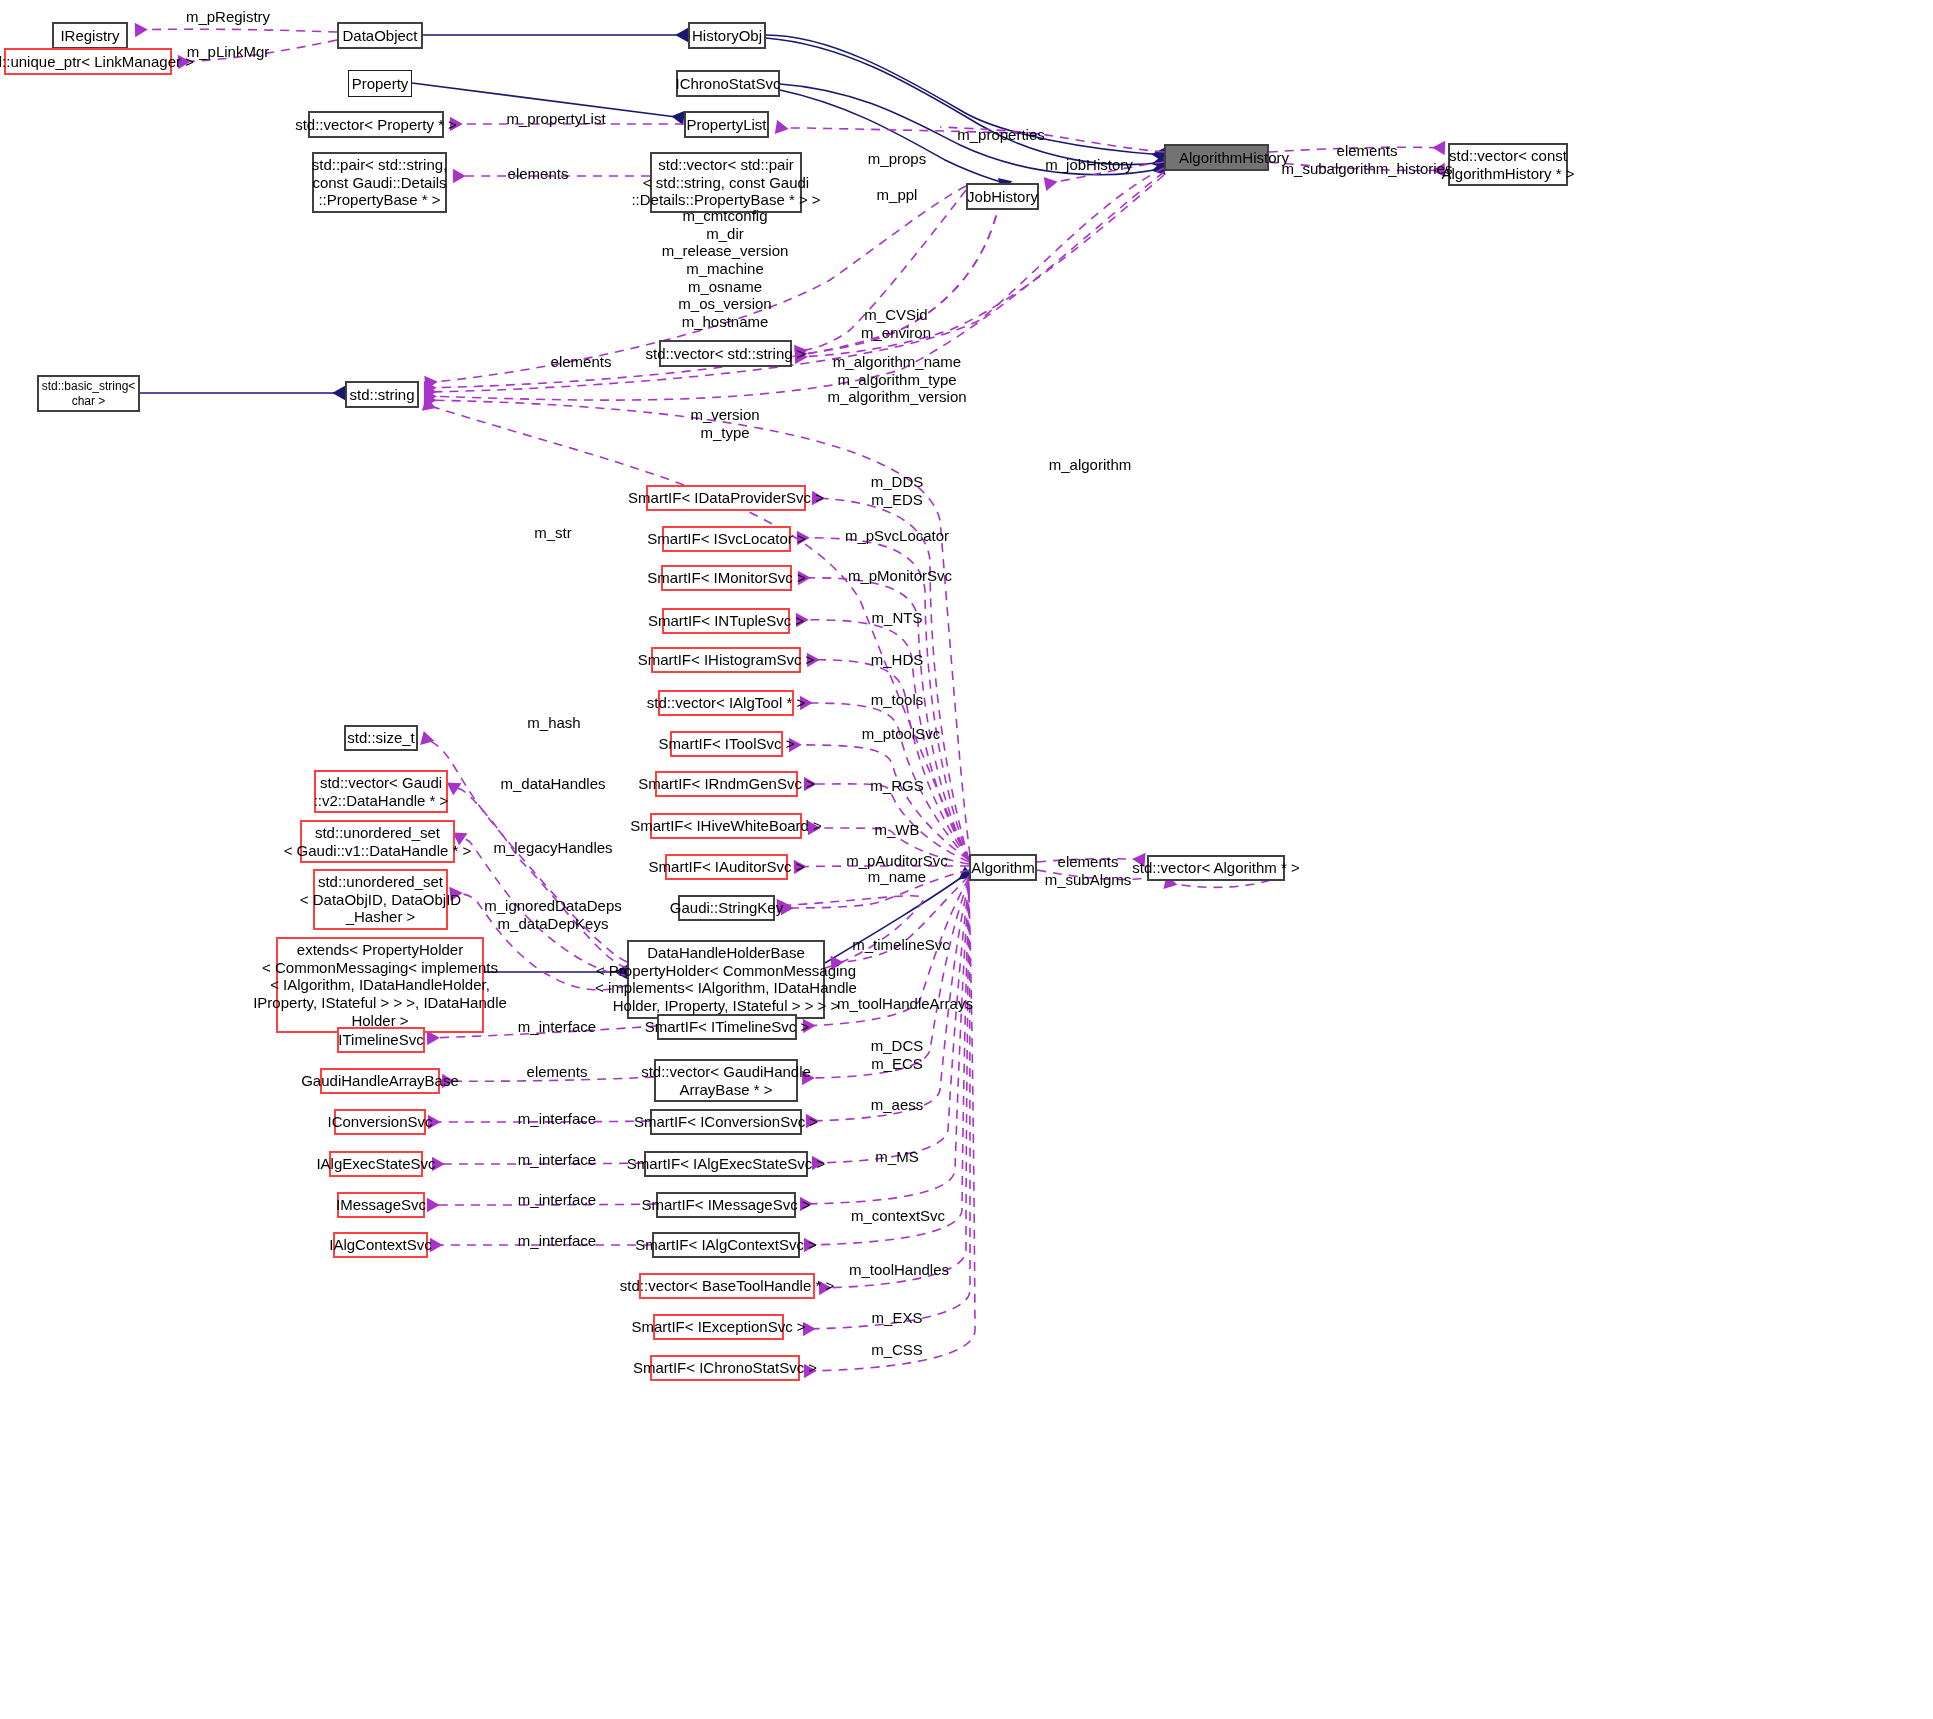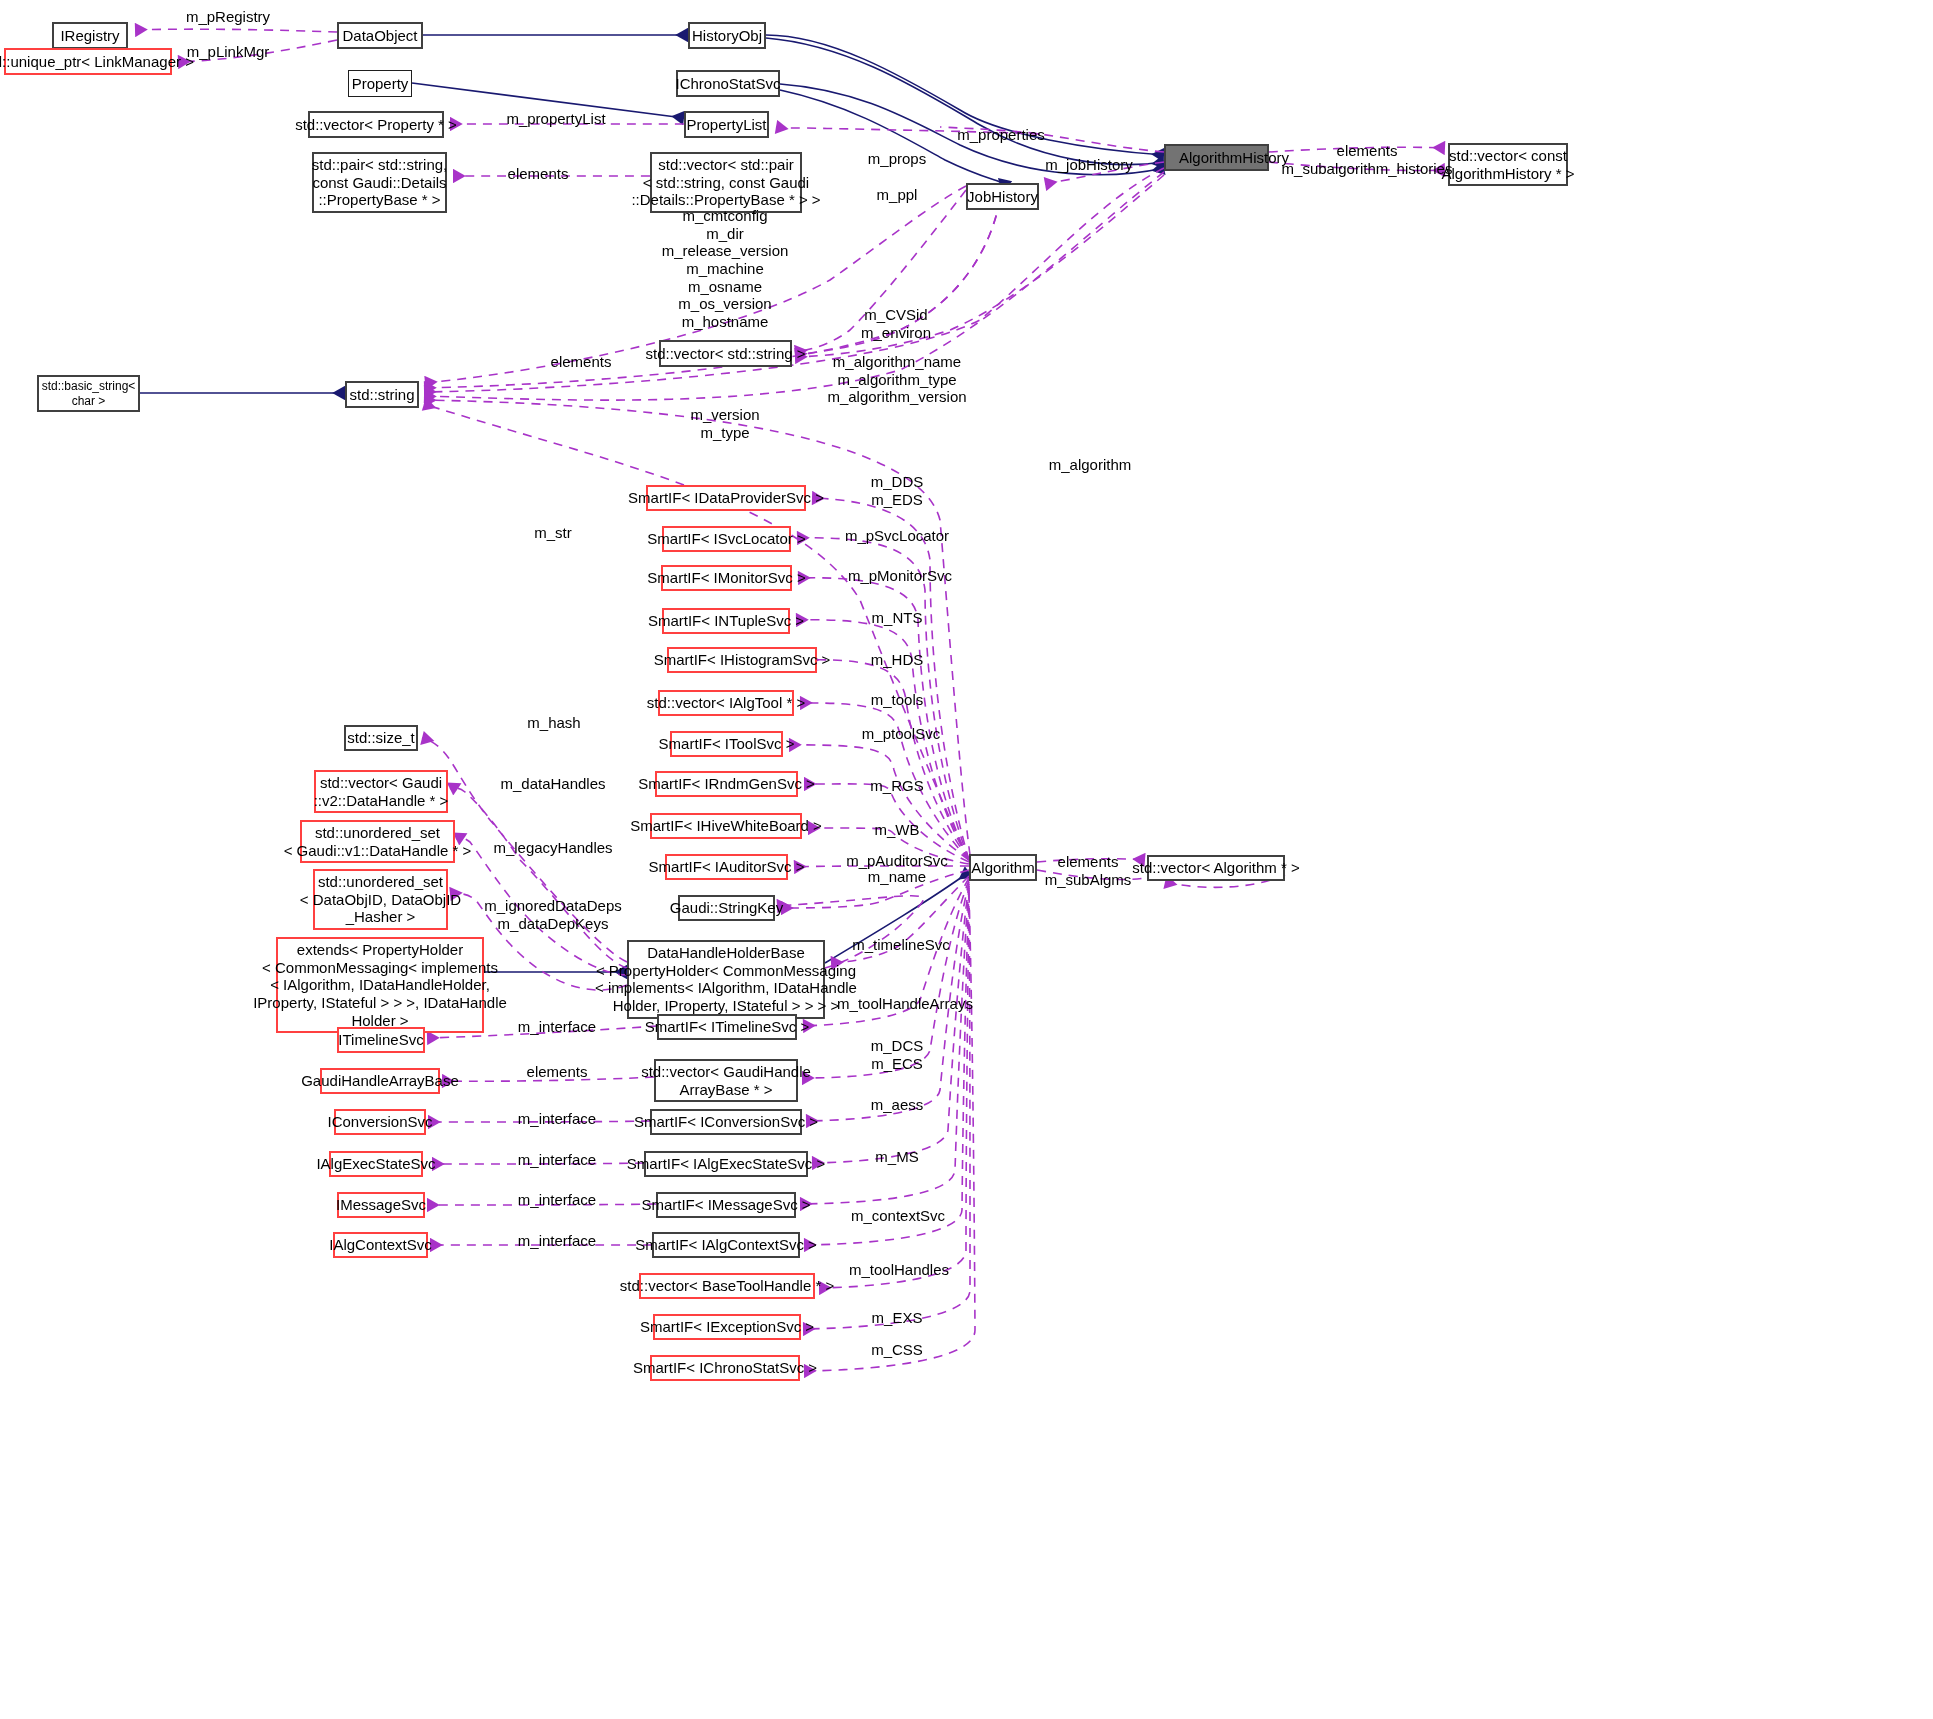--- a/index.html
+++ b/index.html
@@ -128,21 +128,21 @@
       <div class="node thick" style="left: 1448px; top: 143px; width: 120px; min-height: 37px;">std::vector&lt; const
 AlgorithmHistory * &gt;</div>
       <div class="node thick" style="left: 37px; top: 375px; width: 103px; min-height: 37px; font-size: 12px;">std::basic_string&lt;
 char &gt;</div>
       <div class="node thick" style="left: 345px; top: 381px; width: 74px; min-height: 27px;">std::string</div>
       <div class="node thick" style="left: 659px; top: 340px; width: 133px; min-height: 27px;">std::vector&lt; std::string &gt;</div>
       <div class="node red" style="left: 646px; top: 485px; width: 160px; min-height: 26px;">SmartIF&lt; IDataProviderSvc &gt;</div>
       <div class="node red" style="left: 662px; top: 526px; width: 129px; min-height: 26px;">SmartIF&lt; ISvcLocator &gt;</div>
       <div class="node red" style="left: 661px; top: 565px; width: 131px; min-height: 26px;">SmartIF&lt; IMonitorSvc &gt;</div>
       <div class="node red" style="left: 662px; top: 608px; width: 128px; min-height: 26px;">SmartIF&lt; INTupleSvc &gt;</div>
-      <div class="node red" style="left: 651px; top: 647px; width: 150px; min-height: 26px; margin-left: 16px;">SmartIF&lt; IHistogramSvc &gt;</div>
+      <div class="node red" style="left: 651px; top: 647px; width: 150px; min-height: 26px;">SmartIF&lt; IHistogramSvc &gt;</div>
       <div class="node red" style="left: 658px; top: 690px; width: 136px; min-height: 26px;">std::vector&lt; IAlgTool * &gt;</div>
       <div class="node red" style="left: 670px; top: 731px; width: 113px; min-height: 26px;">SmartIF&lt; IToolSvc &gt;</div>
       <div class="node red" style="left: 655px; top: 771px; width: 143px; min-height: 26px;">SmartIF&lt; IRndmGenSvc &gt;</div>
       <div class="node red" style="left: 650px; top: 813px; width: 152px; min-height: 26px;">SmartIF&lt; IHiveWhiteBoard &gt;</div>
       <div class="node red" style="left: 665px; top: 854px; width: 123px; min-height: 26px;">SmartIF&lt; IAuditorSvc &gt;</div>
       <div class="node thick" style="left: 678px; top: 895px; width: 97px; min-height: 26px;">Gaudi::StringKey</div>
       <div class="node thick" style="left: 344px; top: 725px; width: 74px; min-height: 26px;">std::size_t</div>
       <div class="node red" style="left: 314px; top: 770px; width: 134px; min-height: 37px;">std::vector&lt; Gaudi
 ::v2::DataHandle * &gt;</div>
       <div class="node red" style="left: 300px; top: 820px; width: 155px; min-height: 37px;">std::unordered_set
@@ -166,21 +166,21 @@
 ArrayBase * &gt;</div>
       <div class="node red" style="left: 334px; top: 1109px; width: 92px; min-height: 26px;">IConversionSvc</div>
       <div class="node thick" style="left: 650px; top: 1109px; width: 152px; min-height: 26px;">SmartIF&lt; IConversionSvc &gt;</div>
       <div class="node red" style="left: 329px; top: 1151px; width: 94px; min-height: 26px;">IAlgExecStateSvc</div>
       <div class="node thick" style="left: 644px; top: 1151px; width: 164px; min-height: 26px;">SmartIF&lt; IAlgExecStateSvc &gt;</div>
       <div class="node red" style="left: 337px; top: 1192px; width: 88px; min-height: 26px;">IMessageSvc</div>
       <div class="node thick" style="left: 656px; top: 1192px; width: 140px; min-height: 26px;">SmartIF&lt; IMessageSvc &gt;</div>
       <div class="node red" style="left: 333px; top: 1232px; width: 95px; min-height: 26px;">IAlgContextSvc</div>
       <div class="node thick" style="left: 652px; top: 1232px; width: 148px; min-height: 26px;">SmartIF&lt; IAlgContextSvc &gt;</div>
       <div class="node red" style="left: 639px; top: 1273px; width: 176px; min-height: 26px;">std::vector&lt; BaseToolHandle * &gt;</div>
-      <div class="node red" style="left: 653px; top: 1314px; width: 148px; min-height: 26px;">SmartIF&lt; IExceptionSvc &gt;</div>
+      <div class="node red" style="left: 653px; top: 1314px; width: 131px; min-height: 26px;">SmartIF&lt; IExceptionSvc &gt;</div>
       <div class="node red" style="left: 650px; top: 1355px; width: 150px; min-height: 26px;">SmartIF&lt; IChronoStatSvc &gt;</div>
       <div class="node thick" style="left: 969px; top: 854px; width: 68px; min-height: 27px;">Algorithm</div>
       <div class="node thick" style="left: 1147px; top: 855px; width: 138px; min-height: 26px;">std::vector&lt; Algorithm * &gt;</div>
     </div>
   <div id="labels">
       <div class="elabel" style="left: 228px; top: 8px;">m_pRegistry</div>
       <div class="elabel" style="left: 228px; top: 43px;">m_pLinkMgr</div>
       <div class="elabel" style="left: 556px; top: 110px;">m_propertyList</div>
       <div class="elabel" style="left: 538px; top: 165px;">elements</div>
       <div class="elabel" style="left: 725px; top: 207px;">m_cmtconfig

